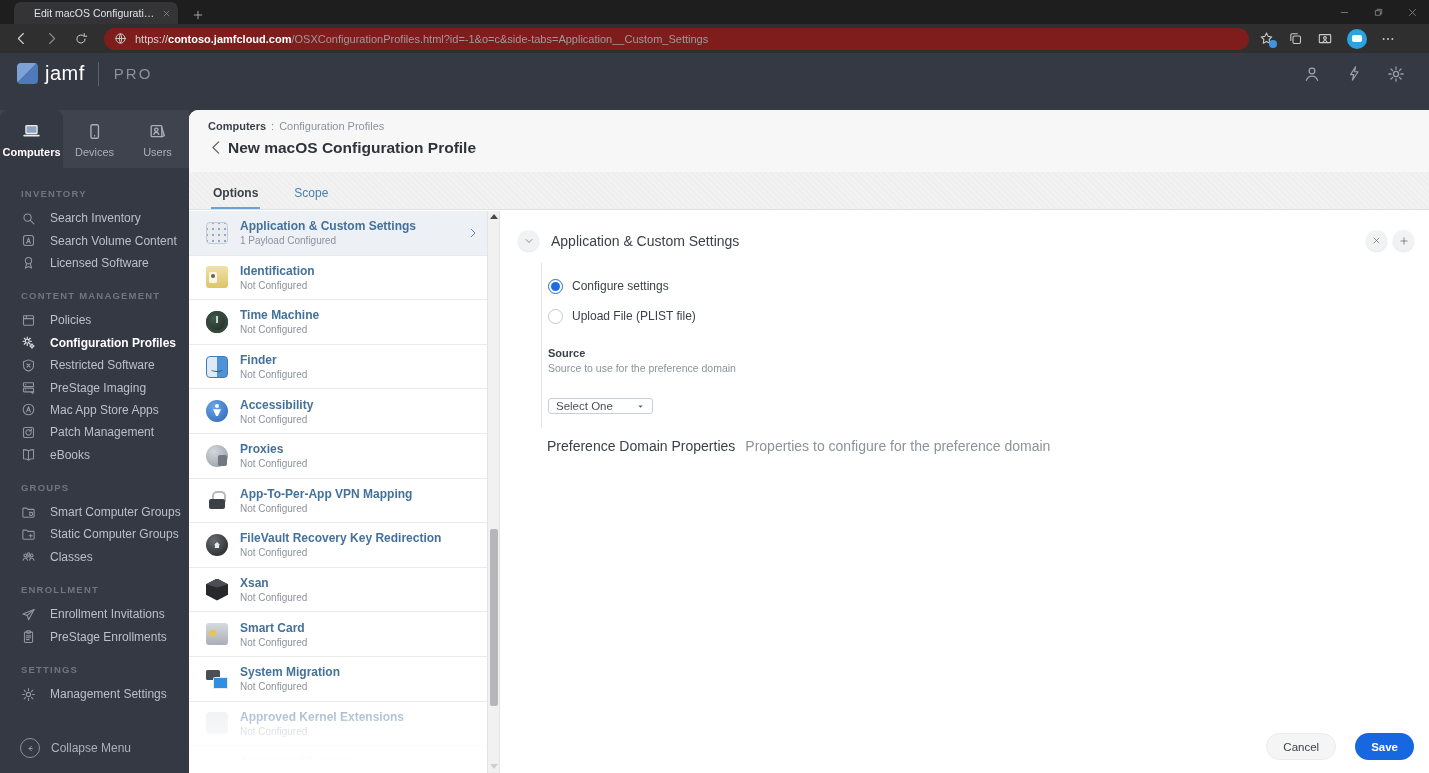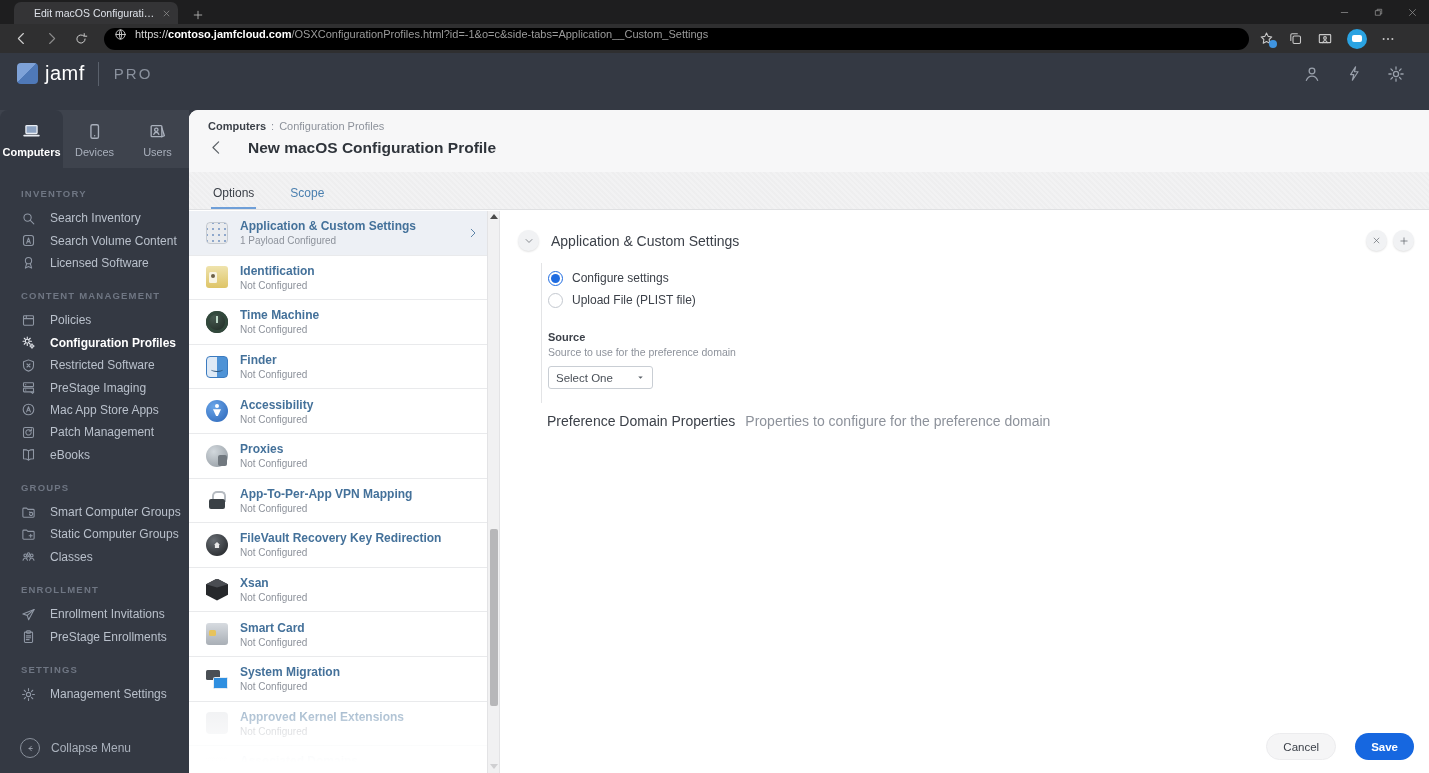--- a/index.html
+++ b/index.html
@@ -14,21 +14,21 @@
     display:flex;align-items:center;padding:0 7px 0 20px;gap:6px}
   .btab-title{flex:1;font-size:10.5px;color:#dde1e8;white-space:nowrap;overflow:hidden;text-overflow:ellipsis}
   .tab-x{color:#9d9d9d;display:flex}
   .newtab{margin-left:14px;margin-bottom:3px;color:#b9b9b9;display:flex}
   .win-controls{margin-left:auto;display:flex;align-items:center;height:24px}
   .win-controls .wbtn{width:34px;height:24px;display:flex;align-items:center;justify-content:center;color:#8e8e8e}
   .chrome-toolbar{position:absolute;left:0;top:24px;right:0;height:29px;background:#2f2f30;display:flex;align-items:center}
   .navbtn{width:30px;height:26px;display:flex;align-items:center;justify-content:center;color:#cfcfcf}
   .navbtn.fwd{color:#8b8b8b}
   .navbtn:first-child{margin-left:6px}
-  .urlbar{margin-left:8px;width:1145px;height:22px;background:#000000;border-radius:11px;display:flex;align-items:flex-start;
+  .urlbar{margin-left:8px;width:1145px;height:22px;background:#7f1d1d;border-radius:11px;display:flex;align-items:center;
     padding:0 10px;gap:8px;color:#cfcfcf}
   .u-text{font-size:11px;white-space:nowrap;overflow:hidden}
   .u-proto{color:#d6d6d6}.u-domain{color:#ffffff;font-weight:bold}.u-path{color:#9b9b9b}
   .tbicons{display:flex;align-items:center;margin-left:10px;gap:14px;color:#c9c9c9}
   .tbicon{position:relative;display:flex}
   .star-badge{position:absolute;right:-3px;bottom:-2px;width:8px;height:8px;border-radius:50%;background:#3f94e0}
   .avatar{width:20px;height:20px;border-radius:50%;background:#2aa3e2;position:relative}
   .avatar::after{content:'';position:absolute;left:5px;top:6px;width:10px;height:7px;background:#fff;border-radius:2px}
 
   
@@ -55,27 +55,27 @@
   .sitem.active{color:#fff;font-weight:bold}
   .sitem.active .sic{color:#e8ebf0}
   .collapse-row{position:absolute;left:20px;bottom:15px;display:flex;align-items:center;gap:11px;color:#aab1bc;font-size:12px}
   .collapse-circ{width:20px;height:20px;border:1.4px solid #8a919c;border-radius:50%;display:flex;align-items:center;justify-content:center;color:#aab1bc}
 
   
   .main{position:absolute;left:189px;top:57px;right:0;bottom:0;background:#fff;border-top-left-radius:9px;overflow:hidden}
   .content-header{height:62px;background:#f7f7f8;padding:10px 0 0 19px}
   .breadcrumb{font-size:11px;color:#8d929b;display:flex;gap:5px}
   .bc-root{color:#3c4149;font-weight:bold}
-  .title-row{display:flex;align-items:flex-start;gap:23px;margin-top:7px}
+  .title-row{display:flex;align-items:flex-start;gap:3px;margin-top:7px}
   .back-btn{color:#5c6167;display:flex}
   .page-title{font-size:15.5px;font-weight:bold;color:#2f343b}
   .tab-strip{height:38px;background:#f2f2f3;border-bottom:1px solid #dfe0e2;display:flex;align-items:flex-end;padding-left:24px;gap:36px;
     background-image:repeating-linear-gradient(45deg,rgba(0,0,0,.014) 0 2px,transparent 2px 4px)}
   .mtab{font-size:12px;padding-bottom:9px;position:relative;color:#4a7faf}
-  .mtab.active{color:#3c4149;font-weight:normal}
+  .mtab.active{color:#3c4149;font-weight:bold}
   .mtab.active::after{content:'';position:absolute;left:-2px;right:-2px;bottom:0;height:2px;background:#6f9fd8}
 
   .body{position:absolute;left:0;top:101px;right:0;bottom:0;display:flex}
   .payload-list{width:298px;overflow:hidden}
   .prow{height:44.6px;display:flex;align-items:center;gap:12px;padding:0 8px 0 17px;border-bottom:1px solid #e9eaec;position:relative}
   .prow.sel{background:#edf0f5}
   .ptxt{display:flex;flex-direction:column;gap:2px;min-width:0}
   .ptitle{font-size:12px;font-weight:bold;color:#44719a;white-space:nowrap}
   .pstatus{font-size:10px;color:#8d929b}
   .pchev{margin-left:auto;color:#44719a;display:flex}
@@ -89,28 +89,28 @@
 
   .detail{flex:1;position:relative;background:#fff}
   .detail-head{display:flex;align-items:center;gap:12px;padding:19px 15px 0 18px}
   .circle-btn{width:21px;height:21px;border-radius:50%;background:#f1f2f4;display:flex;align-items:center;justify-content:center;color:#5a6067;flex:none;box-shadow:0 1px 2px rgba(0,0,0,.12)}
   .detail-title{font-size:14px;color:#3c4149}
   .head-actions{margin-left:auto;display:flex;gap:6px}
   .psection{margin:12px 0 0 41px;border-left:1px solid #e3e4e6;padding:2px 0 14px 6px}
   .field-label-row{font-size:11px}
   .f-label{font-weight:bold;color:#3c4149}
   .f-desc{color:#8d929b;margin-left:7px}
-  .radio-row{display:flex;align-items:center;gap:9px;margin-top:4px;height:18px}
+  .radio-row{display:flex;align-items:center;gap:9px;margin-top:12px;height:18px}
   .radio{width:15px;height:15px;border-radius:50%;border:1.6px solid #c3c8cf;background:#fff;display:flex;align-items:center;justify-content:center;flex:none}
   .radio.on{border-color:#1f6ce1}
   .radio.on::after{content:'';width:9px;height:9px;border-radius:50%;background:#1f6ce1}
   .radio-label{font-size:12px;color:#3c4149}
   .src-block{margin-top:22px}
   .src-desc{font-size:10.5px;color:#8d929b;margin-top:3px}
-  .select{margin-top:8px;width:105px;height:23px;border:1px solid #c9ced4;border-radius:3px;background:#fff;display:flex;align-items:center;padding:0 7px;gap:6px}
+  .select{margin-top:24px;width:105px;height:16px;border:1px solid #c9ced4;border-radius:3px;background:#fff;display:flex;align-items:center;padding:0 7px;gap:6px}
   .select-val{flex:1;font-size:11.5px;color:#4a5058}
   .select .caret{color:#5a6068;display:flex}
   .props-row{margin:10px 0 0 47px;display:flex;align-items:baseline;gap:10px}
   .props-title{font-size:14px;color:#3c4149}
   .props-desc{font-size:14px;color:#8d929b}
   .actions{position:absolute;right:15px;bottom:13px;display:flex;gap:19px}
   .btn{height:27px;border-radius:14px;display:flex;align-items:center;justify-content:center;font-size:11.5px;padding:0 16px}
   .btn-cancel{background:#f5f5f6;color:#3c4149;border:1px solid #ececee}
   .btn-save{background:#1667e0;color:#fff;font-weight:bold}
 

